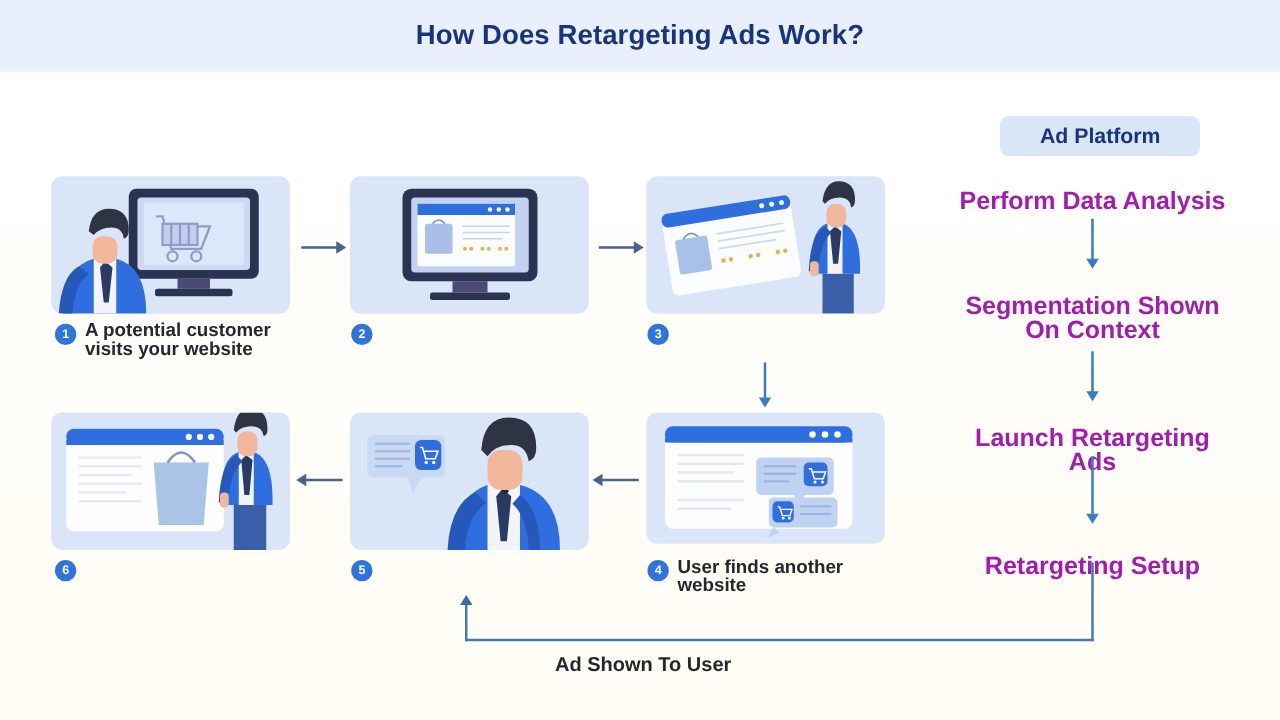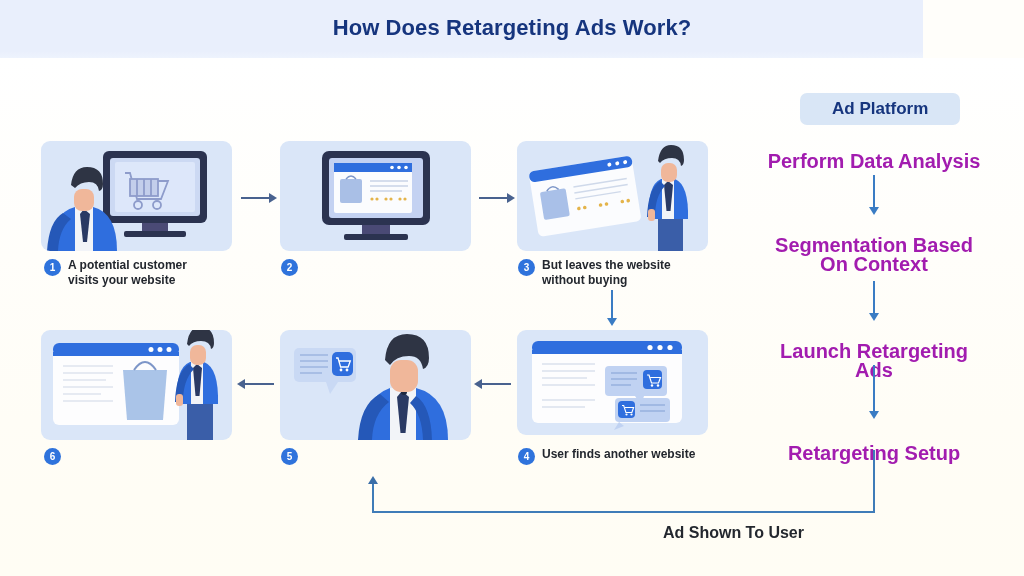--- a/index.html
+++ b/index.html
@@ -4,21 +4,21 @@
 <style>
   html,body{margin:0;padding:0;}
   body{
     width:1024px;height:576px;overflow:hidden;
     font-family:"Liberation Sans",sans-serif;
     background:#fffefa;
     position:relative;
   }
   
   .header{
-    position:absolute;left:0;top:0;width:923px;height:58px;
+    position:absolute;left:0;top:0;width:1024px;height:58px;
     background:linear-gradient(180deg,#e9effc 0%,#e9effc 88%,#eef3fd 100%);
   }
   .header-title{
     position:absolute;left:0;top:15px;width:1024px;text-align:center;
     font-size:22px;font-weight:bold;color:#16357e;letter-spacing:.1px;
   }
   .canvas{
     position:absolute;left:0;top:58px;width:1024px;height:518px;
     background:linear-gradient(180deg,#ffffff 0%,#fffdf6 70%,#fffdf4 100%);
   }
@@ -29,21 +29,21 @@
   .card-inner{position:absolute;left:0;top:0;width:100%;height:100%;}
   
   .step{position:absolute;display:flex;align-items:flex-start;gap:7px;}
   .step-badge{
     width:17px;height:17px;border-radius:50%;background:#2f73dc;
     color:#fff;font-size:10px;font-weight:bold;
     display:flex;align-items:center;justify-content:center;flex:0 0 auto;
     margin-top:1px;
   }
   .step-text{
-    font-size:12px;line-height:14.5px;color:#23272e;font-weight:bold;
+    font-size:15px;line-height:14.5px;color:#23272e;font-weight:bold;
     white-space:pre-line;
   }
   
   .arrow-h{position:absolute;height:2px;background:#49628f;}
   .arrow-head{position:absolute;width:0;height:0;}
   .head-right{border-top:5px solid transparent;border-bottom:5px solid transparent;border-left:8px solid #49628f;}
   .head-left{border-top:5px solid transparent;border-bottom:5px solid transparent;border-right:8px solid #49628f;}
   .head-down{border-left:5px solid transparent;border-right:5px solid transparent;border-top:8px solid #3a7cc4;}
   .head-up{border-left:5px solid transparent;border-right:5px solid transparent;border-bottom:8px solid #3a6ea8;}
   .arrow-v{position:absolute;width:2px;background:#3a7cc4;}
@@ -51,21 +51,21 @@
   .platform-badge{
     position:absolute;background:#d9e6f6;border-radius:7px;
     padding:6px 32px;font-size:17px;font-weight:bold;color:#16357e;
     white-space:nowrap;
   }
   .flow-step{
     position:absolute;text-align:center;font-size:20px;font-weight:bold;
     color:#a21caf;line-height:19px;white-space:pre-line;
   }
   .loop-label{
-    position:absolute;text-align:right;font-size:16px;font-weight:bold;
+    position:absolute;text-align:left;font-size:16px;font-weight:bold;
     color:#23272e;white-space:nowrap;
   }
   .loop-line{position:absolute;background:#3f7cb8;}
 </style>
 </head>
 <body>
 
 <div class="header">
   <div class="header-title">How Does Retargeting Ads Work?</div>
 </div>
@@ -281,22 +281,20 @@
 <div class="step" style="left:44px;top:258px;width:190px;">
   <div class="step-badge">1</div>
   <div class="step-text">A potential customer
 visits your website</div>
 </div>
 <div class="step" style="left:281px;top:258px;width:190px;">
   <div class="step-badge">2</div>
 </div>
 <div class="step" style="left:518px;top:258px;width:190px;">
   <div class="step-badge">3</div>
-  <div class="step-text">But leaves the website
-without buying</div>
 </div>
 <div class="step" style="left:518px;top:447px;width:195px;">
   <div class="step-badge">4</div>
   <div class="step-text">User finds another website</div>
 </div>
 <div class="step" style="left:281px;top:447px;width:195px;">
   <div class="step-badge">5</div>
 </div>
 <div class="step" style="left:44px;top:447px;width:195px;">
   <div class="step-badge">6</div>
@@ -316,21 +314,21 @@
 
 <div class="arrow-h" style="left:244px;top:383px;width:30px;"></div>
 <div class="arrow-head head-left" style="left:237px;top:379px;"></div>
 
 <div class="platform-badge" style="left:800px;top:93px;">Ad Platform</div>
 
 <div class="flow-step" style="left:759px;top:152px;width:230px;">Perform Data Analysis</div>
 <div class="arrow-v" style="left:873px;top:175px;height:34px;"></div>
 <div class="arrow-head head-down" style="left:869px;top:207px;"></div>
 
-<div class="flow-step" style="left:759px;top:236px;width:230px;">Segmentation Based
+<div class="flow-step" style="left:759px;top:236px;width:230px;">Segmentation Shown
 On Context</div>
 <div class="arrow-v" style="left:873px;top:281px;height:34px;"></div>
 <div class="arrow-head head-down" style="left:869px;top:313px;"></div>
 
 <div class="flow-step" style="left:759px;top:342px;width:230px;">Launch Retargeting Ads</div>
 <div class="arrow-v" style="left:873px;top:365px;height:48px;"></div>
 <div class="arrow-head head-down" style="left:869px;top:411px;"></div>
 
 <div class="flow-step" style="left:759px;top:444px;width:230px;">Retargeting Setup</div>
 

